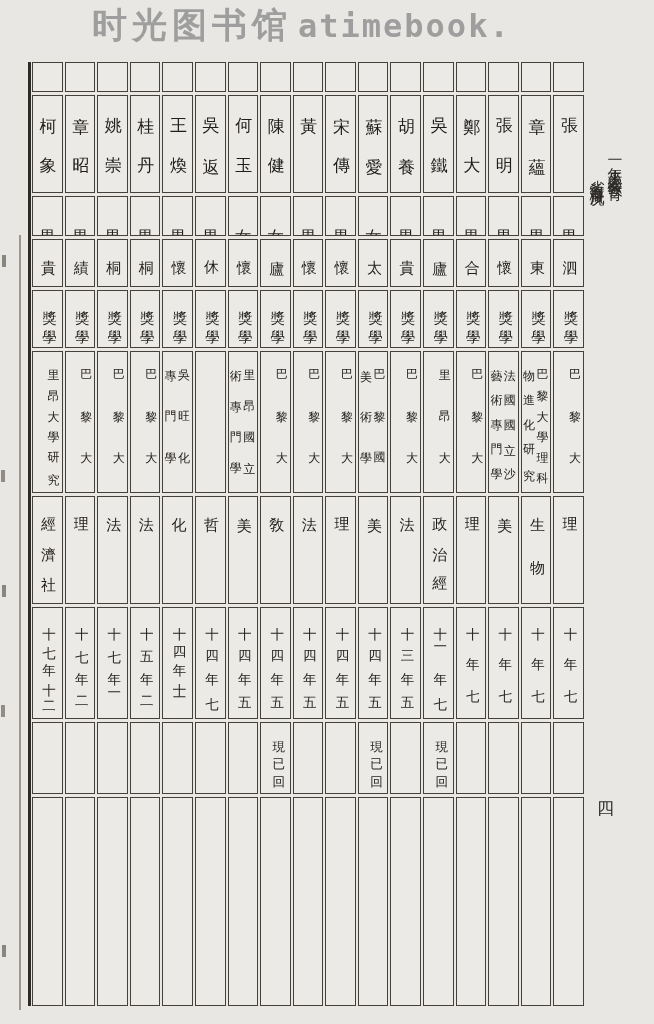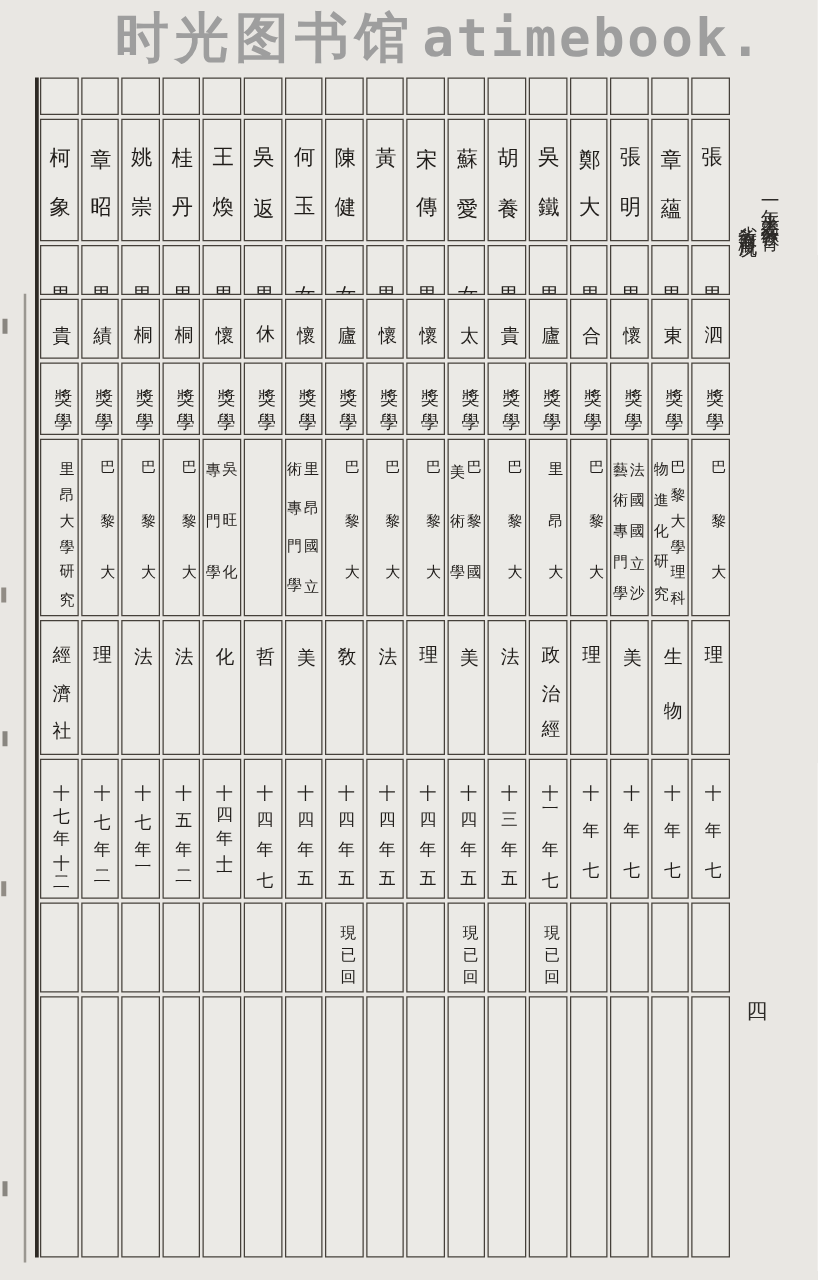--- a/index.html
+++ b/index.html
@@ -9,25 +9,25 @@
     font-family:"Liberation Serif","DejaVu Serif",serif;
     color:#201d1a;
   }
   
   .watermark {
     position:absolute; top:2px; left:92px; white-space:nowrap;
     color:#9e9e9e; user-select:none;
   }
   .wm-cjk {
     font-family:"Liberation Sans","DejaVu Sans",sans-serif;
-    font-size:43px; font-weight:700; letter-spacing:5px;text-align:center;
+    font-size:35px; font-weight:700; letter-spacing:5px;text-align:center;
   }
   .wm-latin {
     font-family:"DejaVu Sans Mono",monospace;
-    font-size:42px; font-weight:600; letter-spacing:2px; margin-left:6px;
+    font-size:32px; font-weight:600; letter-spacing:2px; margin-left:6px;
   }
   
   .gutter-line {
     position:absolute; left:19px; top:235px; width:2px; height:775px;
     background:#5a554e; opacity:.55;
   }
   .specks {
     position:absolute; left:1px; top:0; width:4px; height:12px; background:transparent;
     box-shadow:1px 255px 0 #4a463f, 0 470px 0 #575047, 1px 585px 0 #4a463f,
                0 705px 0 #575047, 1px 945px 0 #4a463f;

